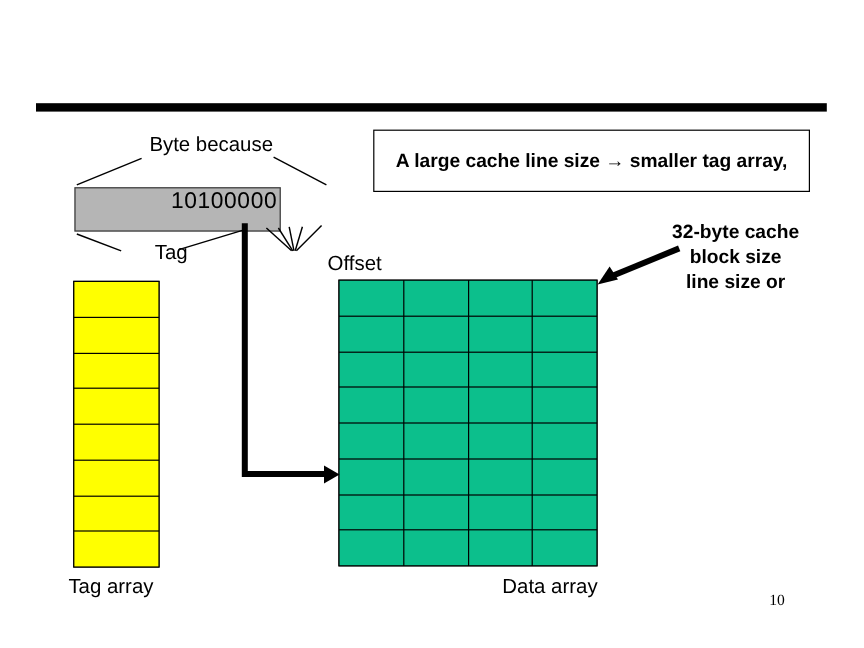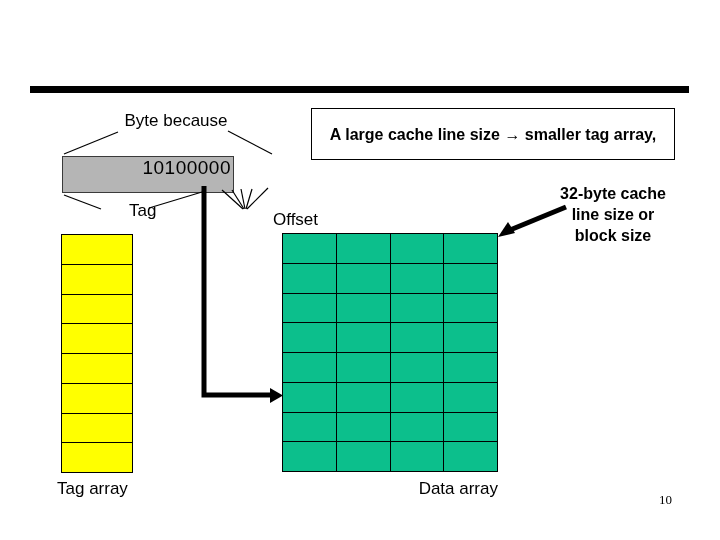--- a/index.html
+++ b/index.html
@@ -85,21 +85,21 @@
   .data-cell{background:var(--data-cell-fill,#0cbf8c);}
   .tag-array-label{
     position:absolute;left:57px;top:479px;
     font-size:17px;white-space:nowrap;text-align:right;
   }
   .data-array-label{
     position:absolute;left:282px;top:479px;width:216px;
     text-align:right;font-size:17px;white-space:nowrap;
   }
   .page-number{
-    position:absolute;left:659px;top:492px;
+    position:absolute;left:641px;top:492px;
     font-size:13px;font-family:"Liberation Serif","DejaVu Serif",serif;
   }
   .connectors{
     position:absolute;left:0;top:0;width:720px;height:540px;
     pointer-events:none;
   }
   .connectors line,.connectors polyline{
     stroke:var(--line-color,#000);fill:none;
   }
   .connectors polygon{fill:var(--line-color,#000);stroke:none;}
@@ -121,22 +121,22 @@
 
   <div class="address-box">
     <span>10100000</span>
   </div>
 
   <div class="tag-label">Tag</div>
   <div class="offset-label">Offset</div>
 
   <div class="side-note">
     <div>32-byte cache</div>
+    <div>block size</div>
     <div>line size or</div>
-    <div>block size</div>
   </div>
 
   <div class="grid tag-array">
       <div class="tag-cell"></div>
       <div class="tag-cell"></div>
       <div class="tag-cell"></div>
       <div class="tag-cell"></div>
       <div class="tag-cell"></div>
       <div class="tag-cell"></div>
       <div class="tag-cell"></div>

